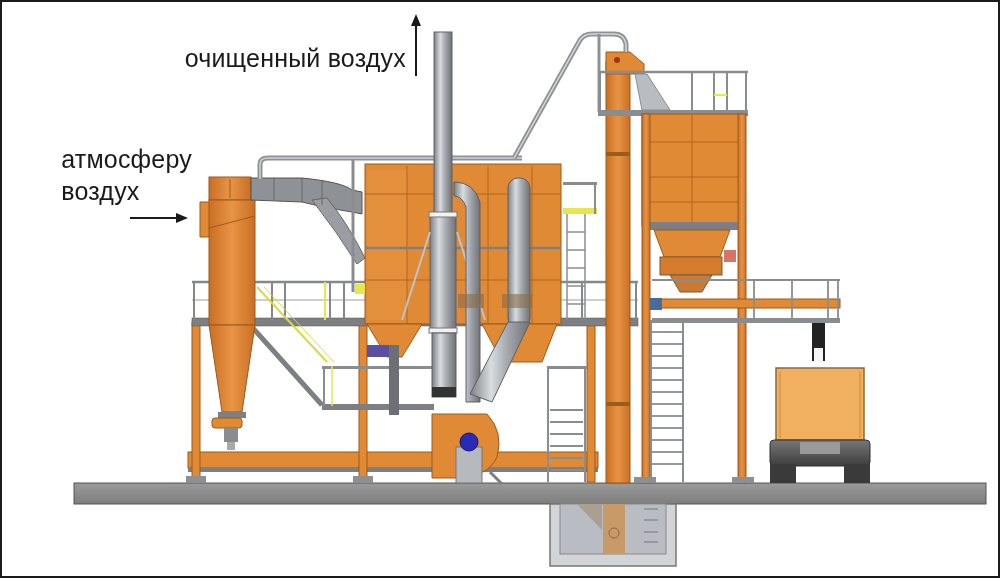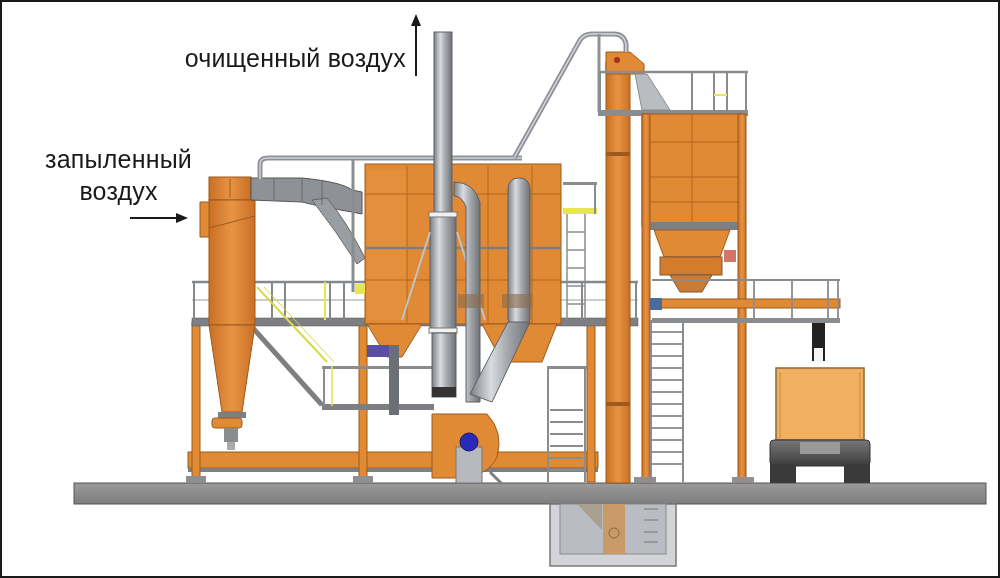--- a/index.html
+++ b/index.html
@@ -6,21 +6,21 @@
   body { width: 1000px; height: 578px; overflow: hidden; }
   .frame {
     position: relative; width: 996px; height: 574px;
     border: 2px solid #1a1a1a; background: #ffffff; overflow: hidden;
   }
   .label {
     position: absolute;
     font-family: "Liberation Sans", "DejaVu Sans", sans-serif;
     font-size: 25px; color: #1a1a1a; line-height: 32px; letter-spacing: 0.2px;
   }
-  .label-right { text-align: center; }
+  .label-right { text-align: left; }
   svg { position: absolute; left: 0; top: 0; }
 </style>
 </head>
 <body>
 
 <div class="frame">
 
   <svg width="996" height="574" viewBox="0 0 996 574">
     <defs>
       <linearGradient id="pipeV" x1="0" x2="1" y1="0" y2="0">
@@ -306,17 +306,17 @@
       <line x1="128" y1="216" x2="178" y2="216" stroke="#1a1a1a" stroke-width="2"></line>
       <polygon points="186,216 174,211 174,221" fill="#1a1a1a"></polygon>
     </g>
   </svg>
 
   <div class="label label-right" style="right:592px; top:40px;">
     <div>очищенный воздух</div>
   </div>
 
   <div class="label label-right" style="right:806px; top:141px;">
-    <div>запыленный</div>
+    <div>атмосферу</div>
     <div>воздух</div>
   </div>
 
 </div>
 
 </body></html>

